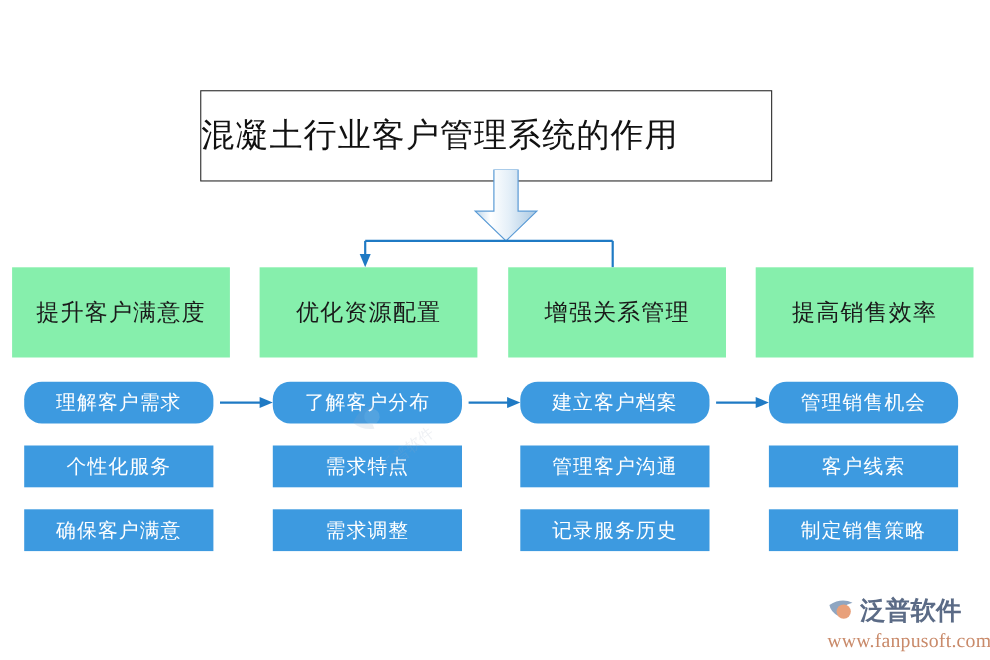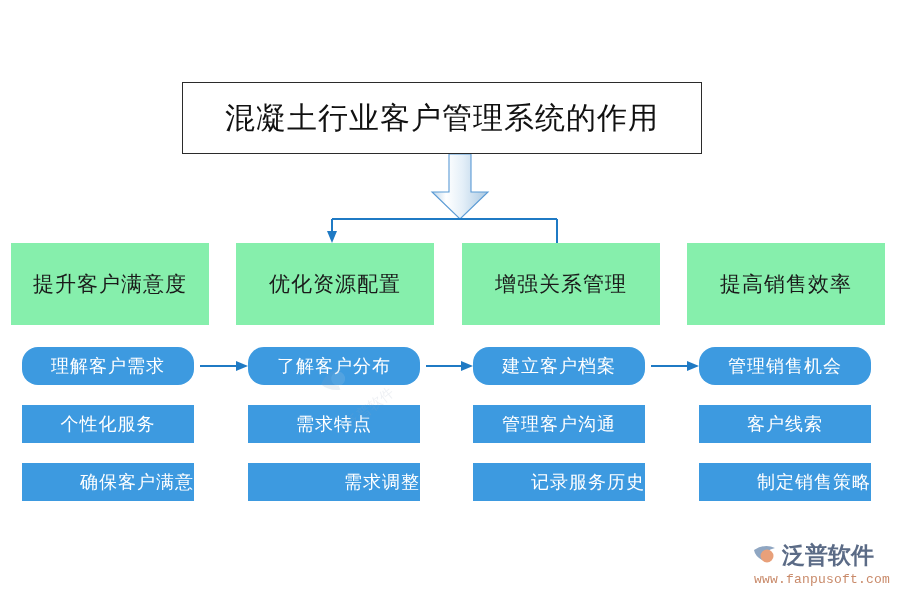--- a/index.html
+++ b/index.html
@@ -7,23 +7,23 @@
     width:900px;height:600px;
     background:#ffffff;
     font-family:"Liberation Serif","DejaVu Serif",serif;
     overflow:hidden;
     position:relative;
   }
   #stage{position:relative;width:900px;height:600px;}
 
   
   .title-box{
-    position:absolute;left:182px;top:82px;width:520px;height:72px;
+    position:absolute;left:182px;top:82px;width:520px;height:83px;
     border:1px solid #2b2b2b;background:#ffffff;
-    display:flex;align-items:center;justify-content:center;
+    display:flex;align-items:center;
     box-sizing:border-box;
   }
   .title-box span{
     font-size:30px;color:#111111;letter-spacing:1px;
     font-family:"Liberation Serif","DejaVu Serif",serif;
   }
 
   
   .block-arrow{
     position:absolute;left:428px;top:154px;width:64px;height:66px;
@@ -59,21 +59,21 @@
   .item span{
     font-size:18px;color:#ffffff;letter-spacing:1px;
     font-family:"Liberation Serif","DejaVu Serif",serif;
   }
   .item.c0{left:22px;}
   .item.c1{left:248px;}
   .item.c2{left:473px;}
   .item.c3{left:699px;}
   .item.r0{top:347px;border-radius:16px;}
   .item.r1{top:405px;}
-  .item.r2{top:463px;justify-content:flex-end;}
+  .item.r2{top:463px;}
 
   
   .watermark{
     position:absolute;left:330px;top:330px;width:130px;height:100px;
     opacity:.16;transform:rotate(-38deg);transform-origin:50% 50%;
     pointer-events:none;
   }
   .watermark .wm-txt{
     font-size:14px;color:#9aa7bd;white-space:nowrap;
     font-family:"Liberation Sans","DejaVu Sans",sans-serif;
@@ -84,22 +84,22 @@
     position:absolute;left:752px;top:540px;width:140px;height:48px;
   }
   .logo-row{display:flex;align-items:center;gap:4px;}
   .logo-mark{width:26px;height:26px;flex:0 0 26px;}
   .logo-name{
     font-size:23px;color:#5b6b86;letter-spacing:0px;
     font-family:"Liberation Sans","DejaVu Sans",sans-serif;
     font-weight:bold;
   }
   .logo-url{
-    margin-top:1px;font-size:13px;color:#c98a6a;letter-spacing:.2px;
-    font-family:Liberation Mono, monospace;
+    margin-top:1px;font-size:18px;color:#c98a6a;letter-spacing:.2px;
+    font-family:Liberation Serif, serif;
     text-align:center;
   }
 </style>
 </head>
 <body>
 
 <div id="stage">
 
   <div class="title-box">
     <span>混凝土行业客户管理系统的作用</span>

